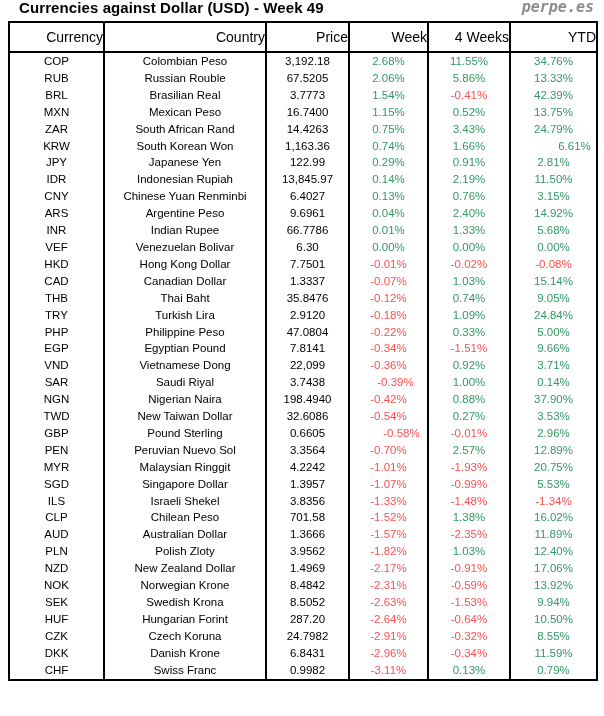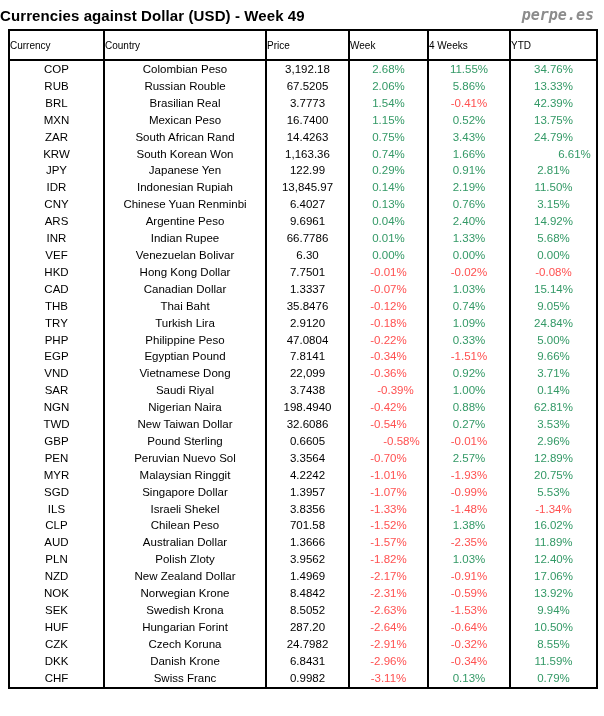--- a/index.html
+++ b/index.html
@@ -7,22 +7,22 @@
     width: 604px; height: 716px;
     background: #ffffff;
     font-family: "Liberation Sans", sans-serif;
     color: #000000;
     overflow: hidden;
   }
   .header-bar {
     display: flex;
     justify-content: space-between;
     align-items: flex-end;
-    padding: 6px 10px 5px 0;
-    height: 29px;
+    padding: 6px 10px 5px 19px;
+    height: 21px;
   }
   .page-title {
     font-size: 15px;
     font-weight: bold;
     letter-spacing: 0.1px;
   }
   .site-logo {
     font-family: "DejaVu Sans Mono", monospace;
     font-style: italic;
     font-weight: bold;
@@ -32,23 +32,23 @@
   table.fx-table {
     border-collapse: collapse;
     table-layout: fixed;
     width: 588px;
     margin-left: 8px;
     border: 2px solid #000000;
   }
   .fx-table thead th {
     border: 2px solid #000000;
     font-weight: normal;
-    font-size: 10px;
+    font-size: 14px;
     height: 30px;
-    text-align: left;
+    text-align: right;
     white-space: nowrap;
   }
   .fx-table tbody td {
     border-left: 2px solid #000000;
     border-right: 2px solid #000000;
     font-size: 11.5px;
     height: 16.9px;
     line-height: 16.9px;
     text-align: center;
     white-space: nowrap;
@@ -243,21 +243,21 @@
         <td style="color: rgb(255, 80, 80); padding-left: 16px;">-0.39%</td>
         <td style="color: rgb(51, 153, 102);">1.00%</td>
         <td style="color: rgb(51, 153, 102);">0.14%</td>
       </tr>
       <tr>
         <td>NGN</td>
         <td>Nigerian Naira</td>
         <td>198.4940</td>
         <td style="color: rgb(255, 80, 80);">-0.42%</td>
         <td style="color: rgb(51, 153, 102);">0.88%</td>
-        <td style="color: rgb(51, 153, 102);">62.81%</td>
+        <td style="color: rgb(51, 153, 102);">37.90%</td>
       </tr>
       <tr>
         <td>TWD</td>
         <td>New Taiwan Dollar</td>
         <td>32.6086</td>
         <td style="color: rgb(255, 80, 80);">-0.54%</td>
         <td style="color: rgb(51, 153, 102);">0.27%</td>
         <td style="color: rgb(51, 153, 102);">3.53%</td>
       </tr>
       <tr>

